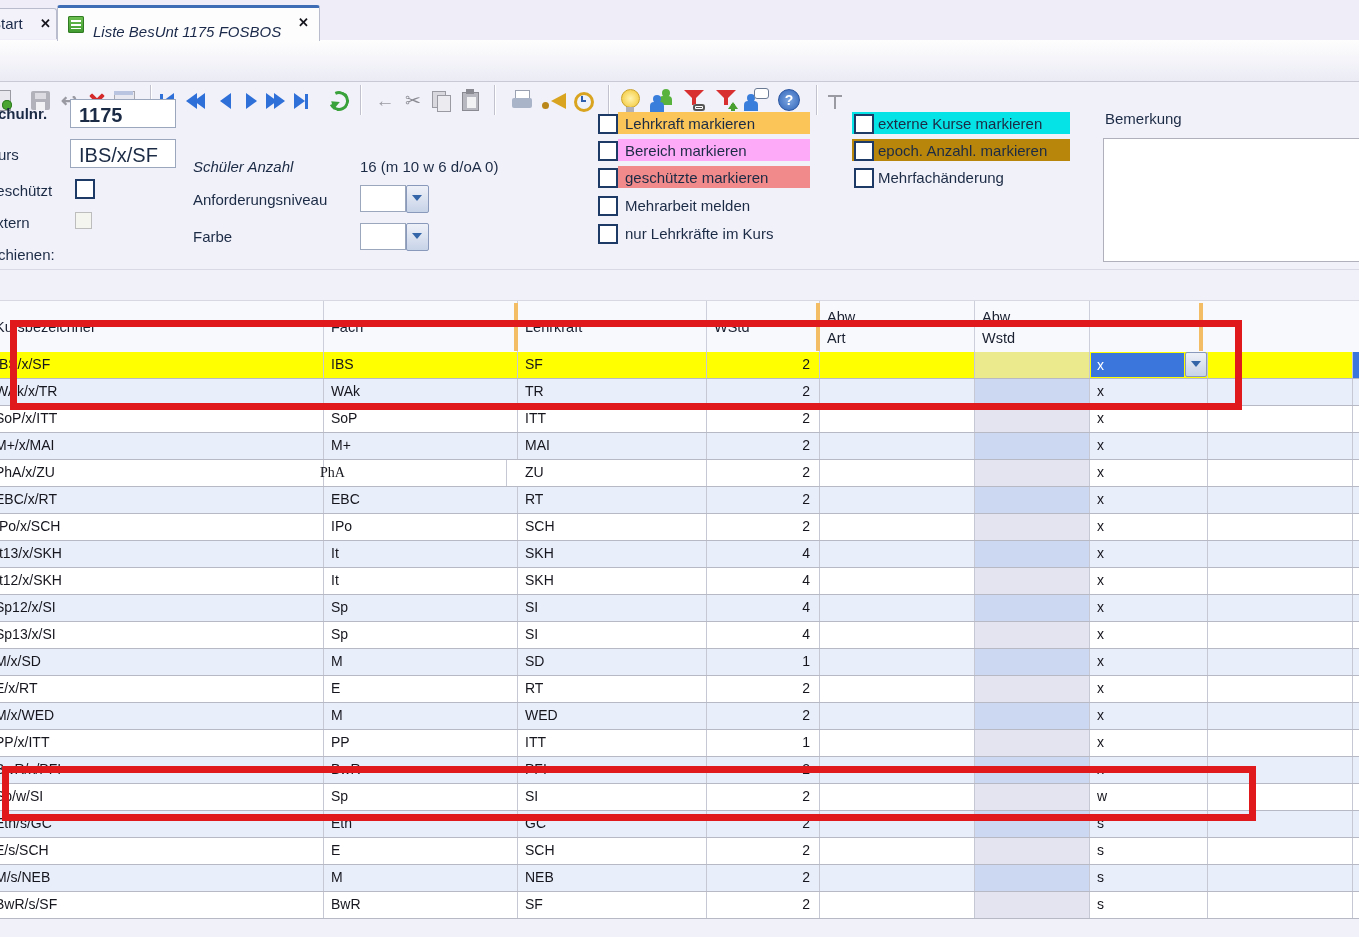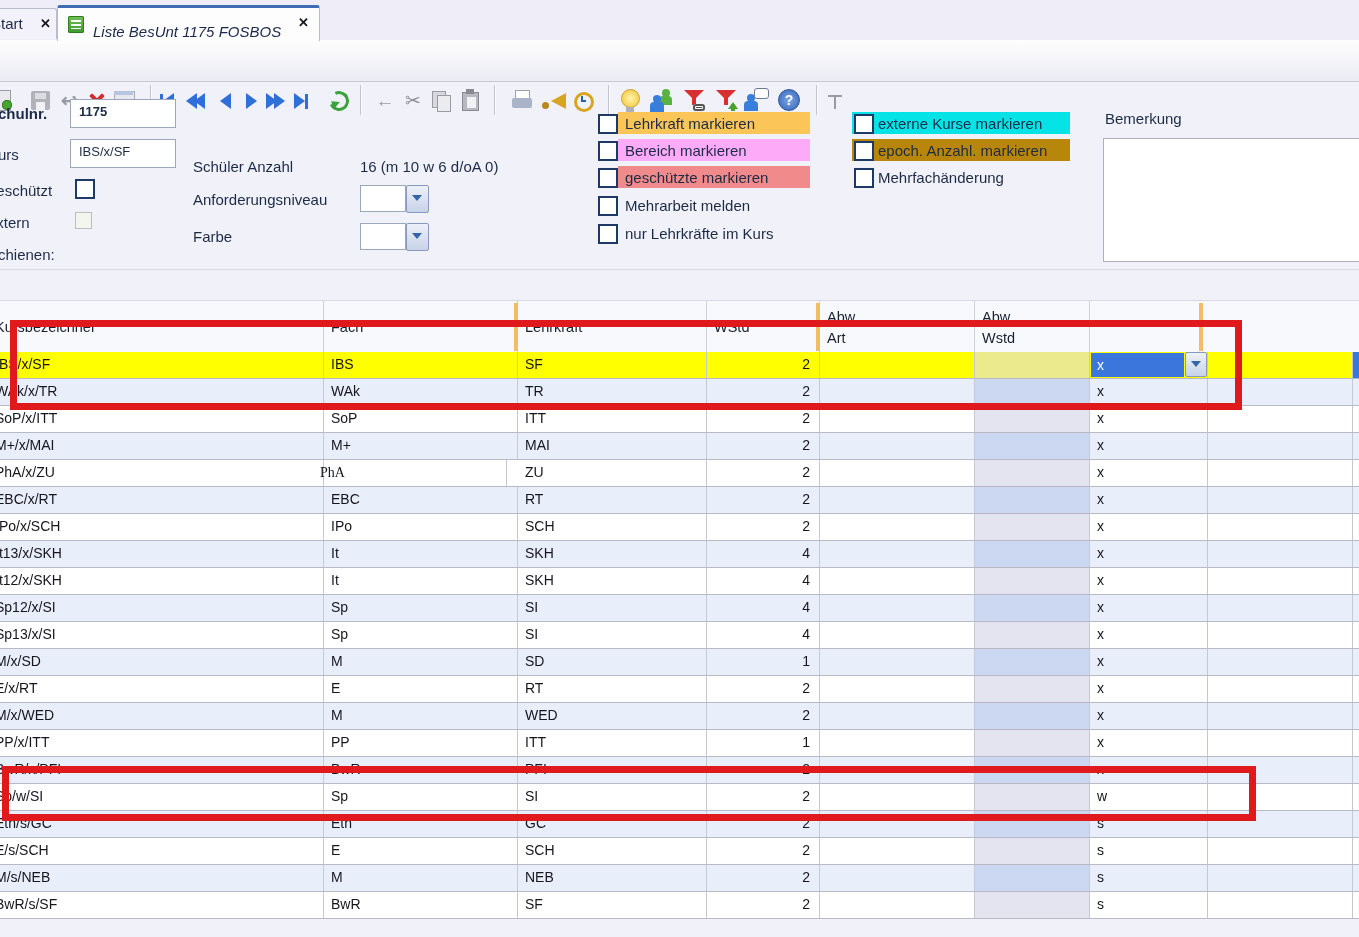--- a/index.html
+++ b/index.html
@@ -27,21 +27,21 @@
   .glyph{font-size:19px;font-weight:bold;line-height:28px;display:block;text-align:center;}
   .tri{width:0;height:0;display:inline-block;}
   .tri.r{border:8px solid transparent;border-left:11px solid #2e6fd8;border-right:0;}
   .tri.l{border:8px solid transparent;border-right:11px solid #2e6fd8;border-left:0;}
   .navrow{display:flex;align-items:center;height:28px;}
   .nbar{width:3px;height:15px;background:#2e6fd8;display:inline-block;}
   .xbar{position:absolute;left:4px;top:12px;width:18px;height:4px;background:#d42a2a;border-radius:1px;}
   
   .flabel{position:absolute;font-size:15px;color:#1c2b45;white-space:nowrap;}
   .finput{position:absolute;box-sizing:border-box;background:#fff;border:1px solid #9aa7bd;
-     font-size:13px;color:#1c2b45;padding:4px 0 0 8px;}
+     font-size:20px;color:#1c2b45;padding:4px 0 0 8px;}
   .chk{position:absolute;width:16px;height:16px;background:#fff;border:2px solid #1d3a66;box-sizing:content-box;}
   .chk.dis{border:1px solid #bdbdbd;background:#f5f5ef;width:15px;height:15px;}
   .combo{position:absolute;height:27px;}
   .combo .fld{position:absolute;left:0;top:0;width:44px;height:25px;background:#fff;border:1px solid #9aa7bd;}
   .combo .btn{position:absolute;left:46px;top:0;width:21px;height:26px;border:1px solid #8899bb;border-radius:2px;
      background:linear-gradient(#eef1f8,#c7d3e8);}
   .chev{position:absolute;left:5px;top:9px;width:0;height:0;border:5px solid transparent;border-top:6px solid #3465a8;}
   .band{position:absolute;height:22px;}
   .title{position:absolute;font-size:19px;font-weight:bold;color:#0d0d14;white-space:nowrap;}
   
@@ -219,21 +219,21 @@
 
   <div class="flabel" style="left:0;top:182px;">geschützt</div>
   <div class="chk" style="left:87px;top:179px;"></div>
 
   <div class="flabel" style="left:0;top:214px;">extern</div>
   <div class="chk dis" style="left:87px;top:212px;"></div>
 
   <div class="flabel" style="left:0;top:246px;">Schienen:</div>
 
 
-  <div class="flabel" style="left:205px;top:158px;">Schüler Anzahl</div>
+  <div class="flabel" style="left:205px;top:158px;font-style:italic;">Schüler Anzahl</div>
   <div class="val" style="left:372px;top:158px;">16 (m 10 w 6 d/oA 0)</div>
 
   <div class="flabel" style="left:205px;top:191px;">Anforderungsniveau</div>
   <div class="combo" style="left:372px;top:185px;width:68px;">
     <span class="fld"></span>
     <span class="btn">
         <span class="chev"></span>
       </span>
   </div>
 

